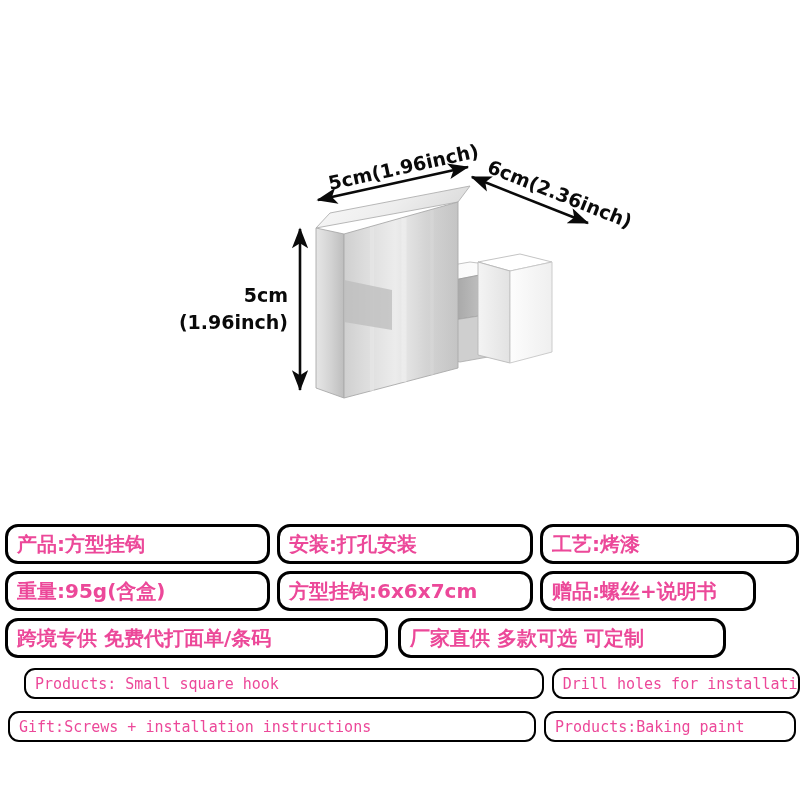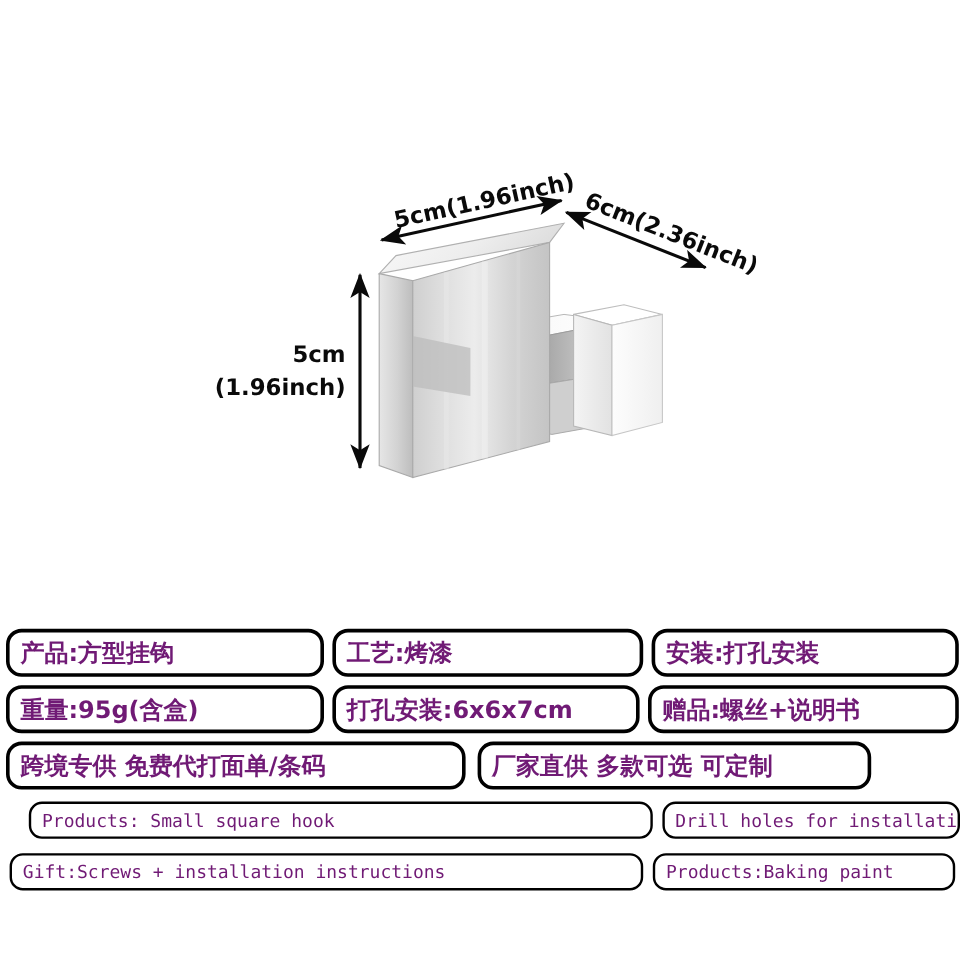--- a/index.html
+++ b/index.html
@@ -19,21 +19,21 @@
   }
 
   
   #spec-table{position:absolute;left:0;top:505px;width:800px;height:295px;}
 
   .srow{position:absolute;left:0;width:800px;display:flex;}
   .cell{
     box-sizing:border-box;
     display:flex;align-items:center;
     background:#ffffff;
-    color:#701a75;
+    color:#ec4899;
     white-space:nowrap;
     overflow:hidden;
   }
 
   
   .cn{
     border:3px solid #000000;
     border-radius:13px;
     height:38px;
     font-family:"DejaVu Sans",sans-serif;
@@ -160,28 +160,28 @@
       <text class="dim-text" font-size="19" text-anchor="end" x="288" y="302">5cm</text>
       <text class="dim-text" font-size="19" text-anchor="end" x="288" y="329">(1.96inch)</text>
     </g>
   </svg>
 </div>
 
 <div id="spec-table">
 
   <div class="srow" style="top:19px;">
     <div class="cell cn tall" style="width:265px;margin-left:5px;">产品:方型挂钩</div>
+    <div class="cell cn tall" style="width:256px;margin-left:7px;">安装:打孔安装</div>
     <div class="cell cn tall" style="width:259px;margin-left:7px;">工艺:烤漆</div>
-    <div class="cell cn tall" style="width:256px;margin-left:7px;">安装:打孔安装</div>
   </div>
 
   <div class="srow" style="top:66px;">
     <div class="cell cn tall" style="width:265px;margin-left:5px;">重量:95g(含盒)</div>
-    <div class="cell cn tall" style="width:256px;margin-left:7px;">打孔安装:6x6x7cm</div>
-    <div class="cell cn tall" style="width:259px;margin-left:7px;">赠品:螺丝+说明书</div>
+    <div class="cell cn tall" style="width:256px;margin-left:7px;">方型挂钩:6x6x7cm</div>
+    <div class="cell cn tall" style="width:216px;margin-left:7px;">赠品:螺丝+说明书</div>
   </div>
 
   <div class="srow" style="top:113px;border-radius:12px;">
     <div class="cell cn tall" style="width:383px;margin-left:5px;">跨境专供 免费代打面单/条码</div>
     <div class="cell cn tall" style="width:328px;margin-left:10px;">厂家直供 多款可选 可定制</div>
   </div>
 
   <div class="srow" style="top:163px;">
     <div class="cell en" style="width:528px;margin-left:24px;">Products: Small square hook</div>
     <div class="cell en" style="width:252px;margin-left:8px;">Drill holes for installation</div>

